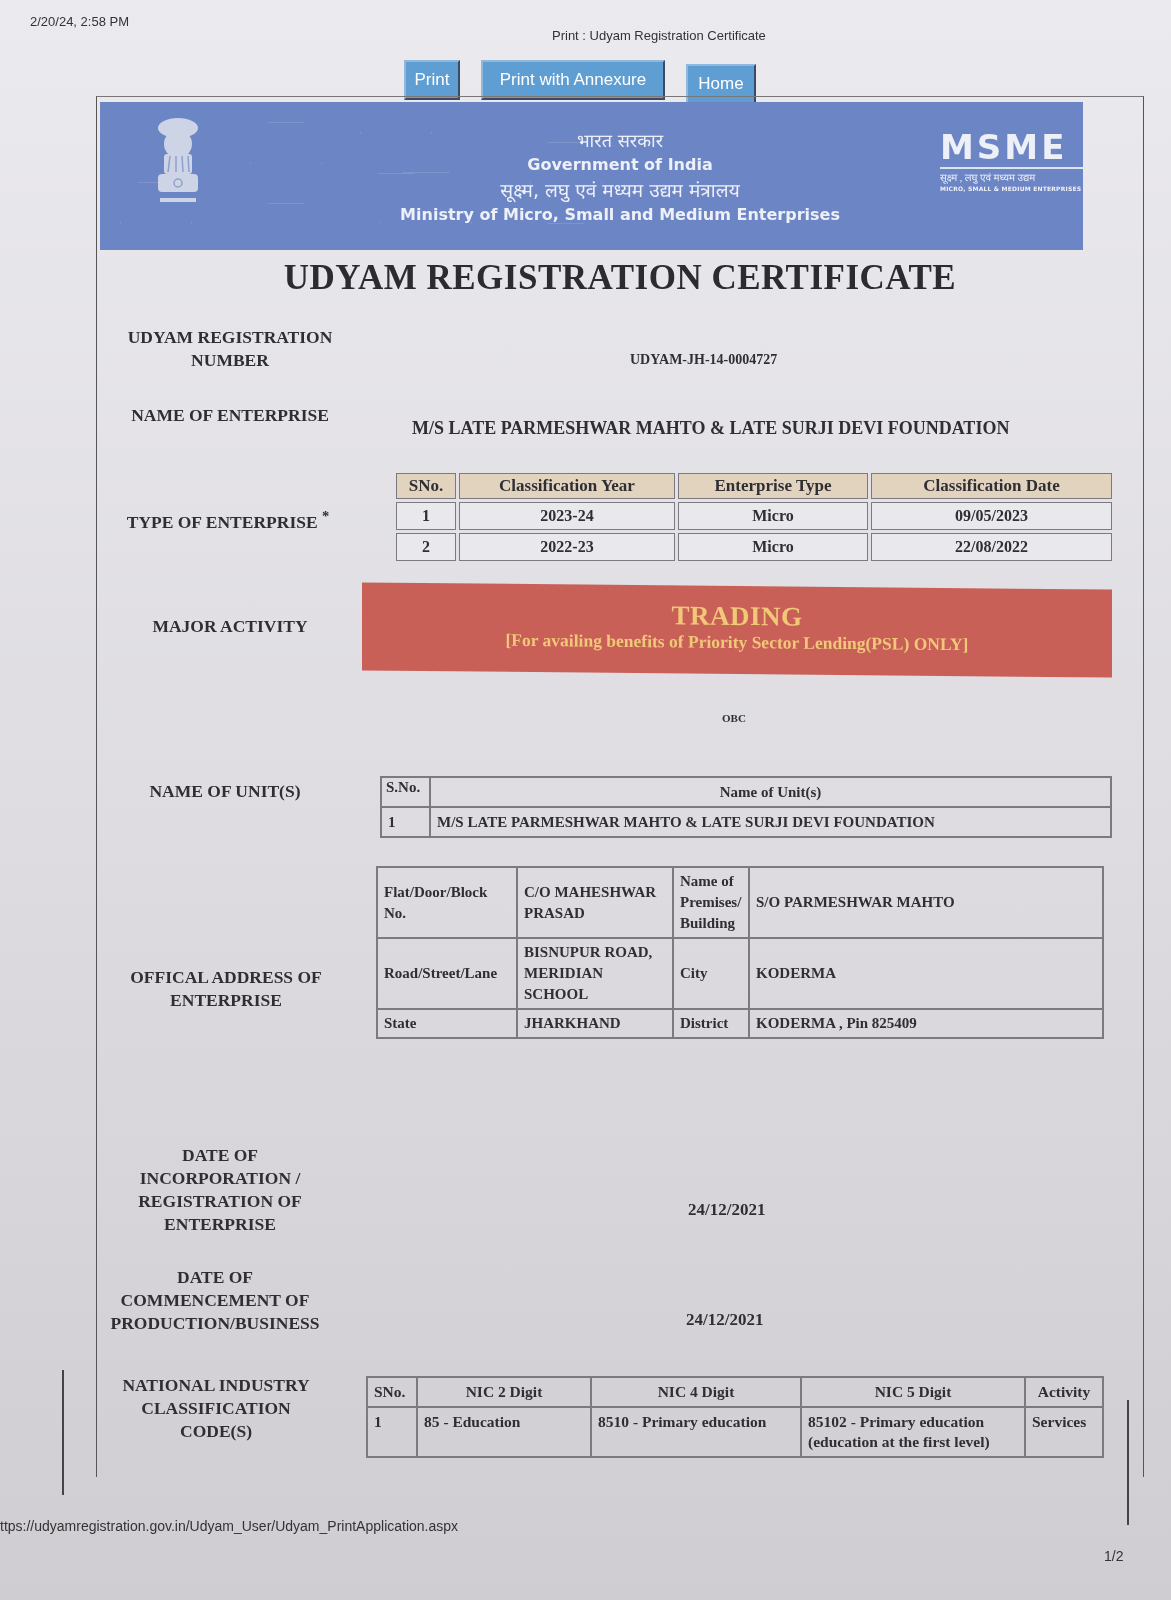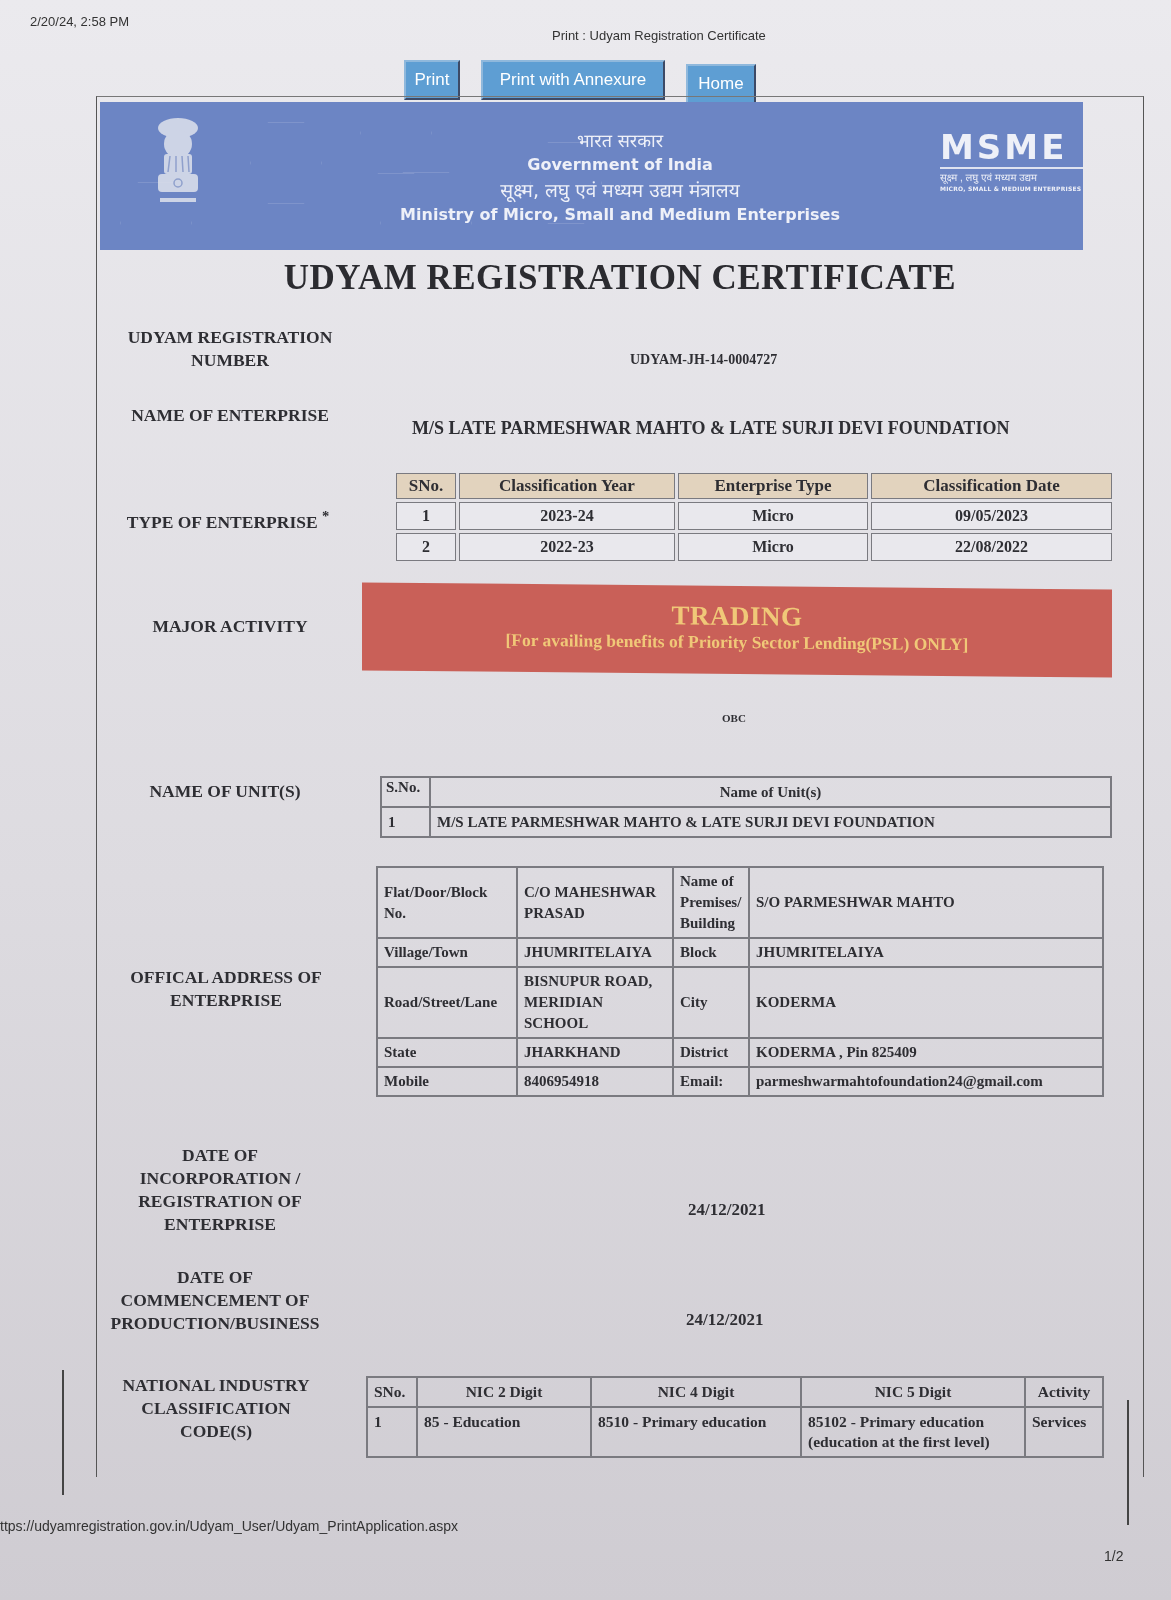--- a/index.html
+++ b/index.html
@@ -48,21 +48,21 @@
     color: #eef0f8; font-family: "DejaVu Sans", sans-serif;
   }
   .banner-text .l1 { font-size: 18px; line-height: 26px; }
   .banner-text .l2 { font-size: 16px; font-weight: bold; line-height: 22px; }
   .banner-text .l3 { font-size: 19px; line-height: 28px; }
   .banner-text .l4 { font-size: 16px; font-weight: bold; line-height: 22px; }
   .emblem { position: absolute; left: 50px; top: 14px; width: 56px; height: 94px; }
   .msme-logo { position: absolute; left: 840px; top: 28px; width: 160px; height: 70px; color: #eef0f8; }
   .msme-logo .word { font-family: "DejaVu Sans", sans-serif; font-weight: bold; font-size: 34px; letter-spacing: 3px; line-height: 34px; }
   .msme-logo .rule { height: 1.5px; background: #dfe3f0; margin: 3px 0 3px; width: 150px; }
-  .msme-logo .hi { font-size: 10px; line-height: 12px; font-family: Liberation Sans, sans-serif; }
+  .msme-logo .hi { font-size: 10px; line-height: 12px; font-family: Liberation Serif, serif; }
   .msme-logo .en { font-size: 6px; line-height: 9px; font-weight: bold; font-family: "DejaVu Sans", sans-serif; letter-spacing: 0.2px; }
 
   .cert-title {
     position: absolute; left: 100px; width: 1040px; top: 258px; text-align: center;
     font-size: 35px; font-weight: bold; letter-spacing: 0.5px; color: #2b2b30;
   }
   .lbl {
     position: absolute; text-align: center; font-weight: bold; font-size: 17.5px; line-height: 23px; color: #2e2e33;
   }
   .val { position: absolute; font-weight: bold; font-size: 18px; color: #2e2e33; }
@@ -215,42 +215,30 @@
   </div>
   <table class="t-addr" style="left:376px; top:866px; width:728px;">
     <tbody>
         <tr>
       <td style="width:126px;">Flat/Door/Block No.</td>
       <td style="width:142px;">C/O MAHESHWAR PRASAD</td>
       <td style="width:62px;">Name of Premises/ Building</td>
       <td>S/O PARMESHWAR MAHTO</td>
     </tr>
     <tr>
-      <td>Village/Town</td>
-      <td>JHUMRITELAIYA</td>
-      <td>Block</td>
-      <td>JHUMRITELAIYA</td>
-    </tr>
-    <tr>
       <td>Road/Street/Lane</td>
       <td>BISNUPUR ROAD, MERIDIAN SCHOOL</td>
       <td>City</td>
       <td>KODERMA</td>
     </tr>
     <tr>
       <td>State</td>
       <td>JHARKHAND</td>
       <td>District</td>
       <td>KODERMA , Pin 825409</td>
-    </tr>
-    <tr>
-      <td>Mobile</td>
-      <td>8406954918</td>
-      <td>Email:</td>
-      <td>parmeshwarmahtofoundation24@gmail.com</td>
     </tr>
   </tbody>
     </table>
 
   <div class="lbl" style="left:100px; top:1144px; width:240px;">
     <div>DATE OF</div>
     <div>INCORPORATION /</div>
     <div>REGISTRATION OF</div>
     <div>ENTERPRISE</div>
   </div>

